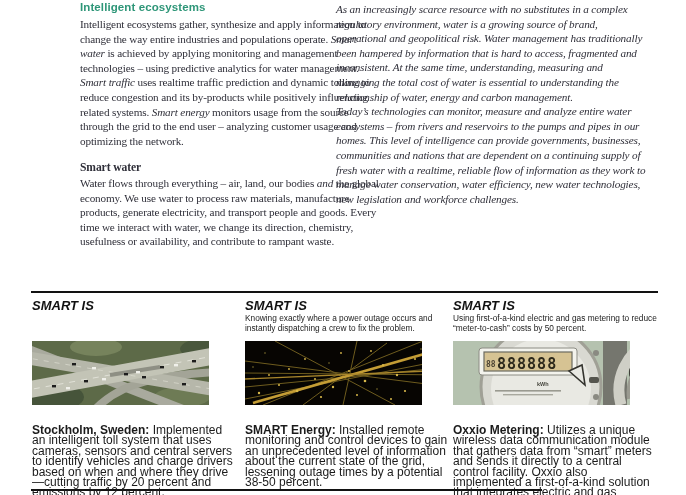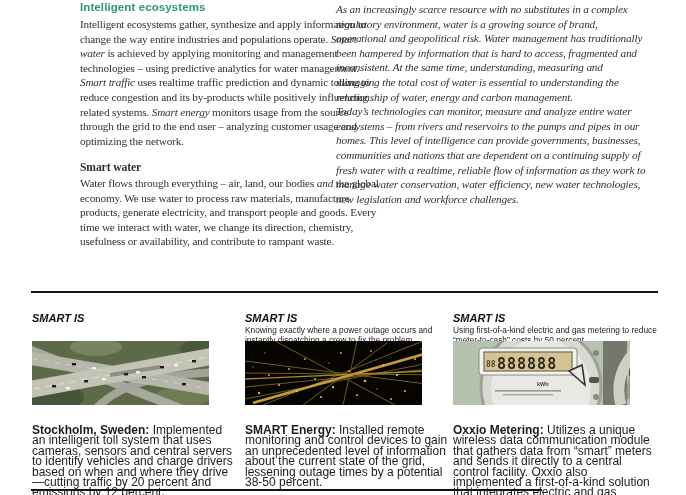--- a/index.html
+++ b/index.html
@@ -24,21 +24,21 @@
   }
   .p-gap { }
   
   .rule { position:absolute; background:#121212; }
   .rule-top    { left:31px; top:291px; width:627px; height:2px; }
   .rule-bottom { left:31px; top:489px; width:511px; height:2px; }
   
   .smart-head-block { position:absolute; top:297px; width:205px; }
   .smart-label {
     font-family:"Liberation Sans", sans-serif; font-style:italic; font-weight:bold;
-    font-size:11px; line-height:10px; color:#111; margin:16px 0 2px 0;
+    font-size:13px; line-height:10px; color:#111; margin:4px 0 2px 0;
   }
   .smart-tagline {
     font-family:"Liberation Sans", sans-serif; font-size:8.3px; line-height:10px;
     color:#1b1b1b; margin:0;
   }
   .photo { position:absolute; top:341px; width:177px; height:64px; overflow:hidden; }
   .photo svg { display:block; }
   .caption {
     position:absolute; top:413px; width:205px;
     font-family:"Liberation Sans", sans-serif; font-size:12px; line-height:10.4px;

